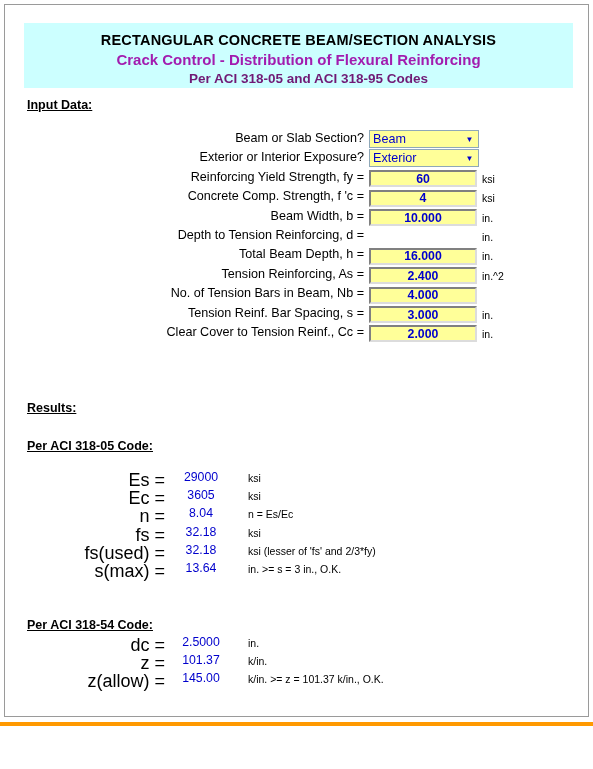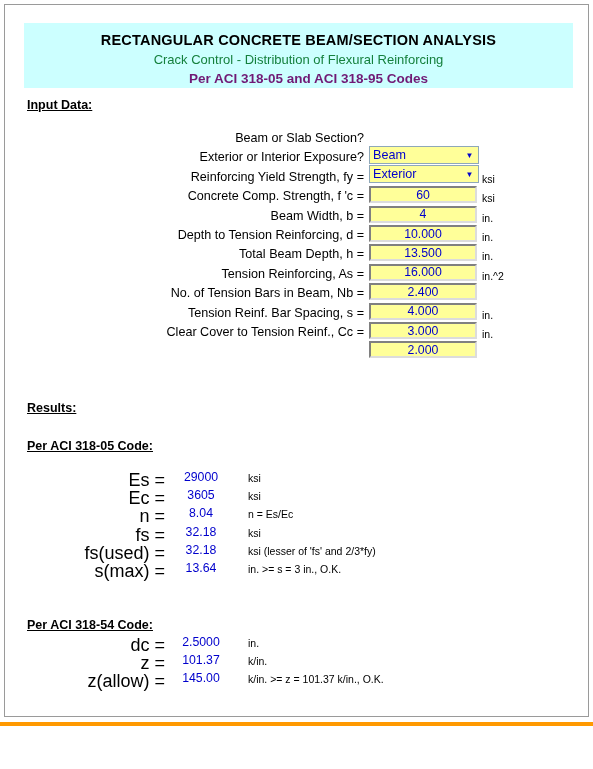--- a/index.html
+++ b/index.html
@@ -47,23 +47,23 @@
     padding-top: 8px;
   }
   .title-line1 {
     font-size: 14.5px;
     font-weight: bold;
     color: #000000;
     letter-spacing: 0.2px;
     line-height: 19px;
   }
   .title-line2 {
-    font-size: 13px;
-    font-weight: normal;
-    color: #15803d;
+    font-size: 15px;
+    font-weight: bold;
+    color: #a21caf;
     line-height: 19px;
   }
   .title-line3 {
     font-size: 13.5px;
     font-weight: bold;
     color: #701a75;
     line-height: 19px;
     margin-left: 20px;
   }
 
@@ -98,37 +98,37 @@
     top: 1px;
     font-size: 12.6px;
     color: #000000;
     white-space: nowrap;
     text-align: center;
   }
   .field-wrap {
     position: absolute;
     left: 364px;
     top: 0px;
-    margin-top: 16px;
   }
   .text-field {
     width: 108px;
     height: 17px;
     box-sizing: border-box;
     background: #ffff99;
     border: 2px solid;
     border-color: #808080 #dcdcdc #dcdcdc #808080;
     color: #0000cc;
     font-family: "Liberation Sans", sans-serif;
     font-size: 12.3px;
     text-align: center;
     padding: 0;
     margin: 0;
     outline: none;
     line-height: 13px;
+    font-weight: bold;
   }
   .select-field {
     position: relative;
     width: 110px;
     height: 18px;
     box-sizing: border-box;
     background: #ffff99;
     border: 1px solid #8fa8b8;
     color: #0000cc;
     font-size: 12.6px;
@@ -275,21 +275,20 @@
           <div class="field-wrap"><input type="text" class="text-field" value="4" style=""></div>
           <div class="unit-label">ksi</div>
         </div>
         <div class="input-row">
           <div class="input-label">Beam Width, b =</div>
           <div class="field-wrap"><input type="text" class="text-field" value="10.000" style=""></div>
           <div class="unit-label">in.</div>
         </div>
         <div class="input-row">
           <div class="input-label">Depth to Tension Reinforcing, d =</div>
-          <div class="field-wrap"><input type="text" class="text-field" value="13.500" style=""></div>
           <div class="unit-label">in.</div>
         </div>
         <div class="input-row">
           <div class="input-label">Total Beam Depth, h =</div>
           <div class="field-wrap"><input type="text" class="text-field" value="16.000" style=""></div>
           <div class="unit-label">in.</div>
         </div>
         <div class="input-row">
           <div class="input-label">Tension Reinforcing, As =</div>
           <div class="field-wrap"><input type="text" class="text-field" value="2.400" style=""></div>

